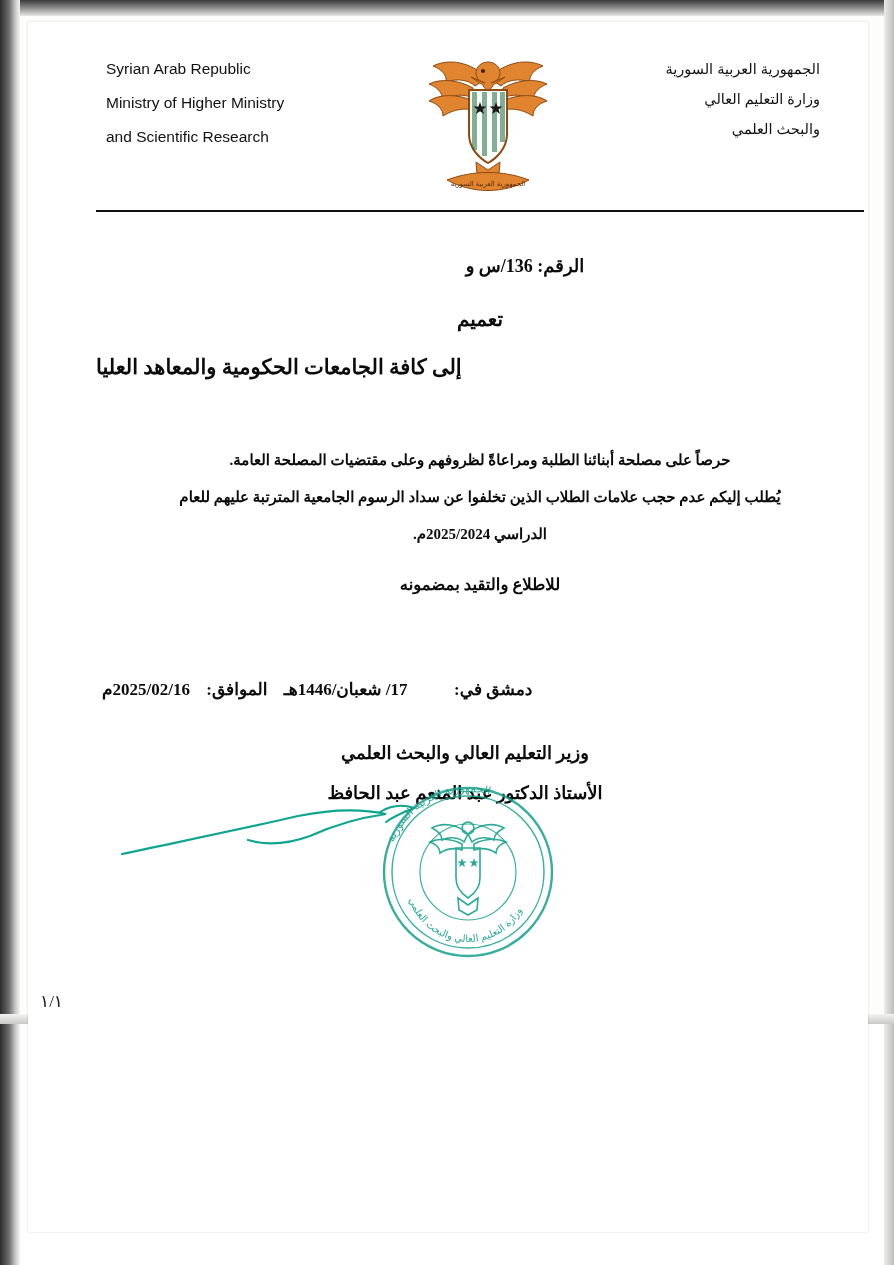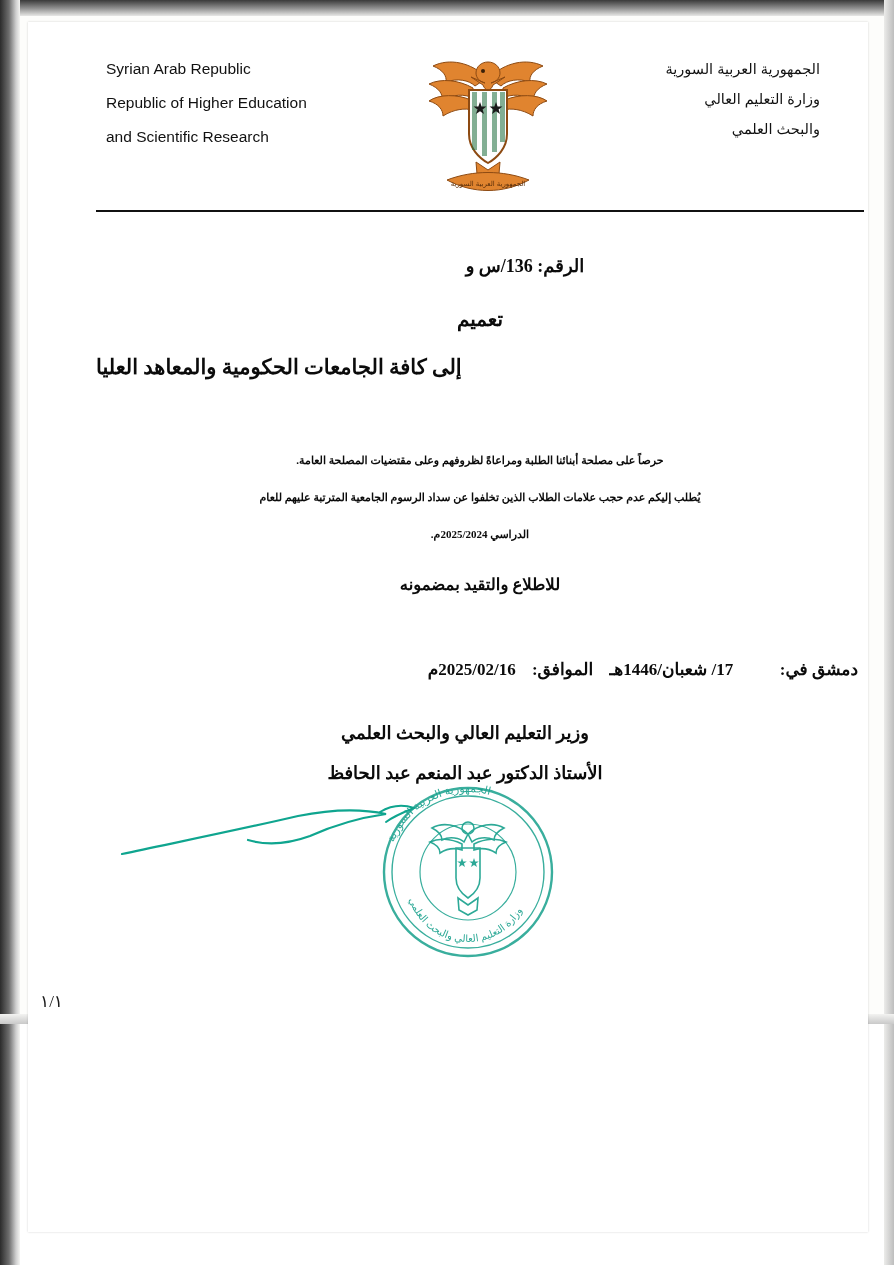--- a/index.html
+++ b/index.html
@@ -147,39 +147,39 @@
   .subtitle {
     margin-top: 24px;
     text-align: left;
     font-size: 21px;
     font-weight: 700;
   }
 
   .para {
     margin-top: 62px;
     text-align: center;
-    font-size: 11px;
+    font-size: 15px;
     line-height: 37px;
     font-weight: 600;
     padding: 0 30px;
   }
   .para .l {
     display: block;
   }
 
   .note {
     margin-top: 22px;
     text-align: center;
     font-size: 16.5px;
     font-weight: 600;
   }
 
   .date-line {
-    margin-top: 64px;
-    text-align: right;
+    margin-top: 84px;
+    text-align: left;
     font-size: 17px;
     font-weight: 700;
     direction: rtl;
   }
   .date-line .seg {
     display: inline-block;
     padding: 0 6px;
   }
   .date-line .gap {
     display: inline-block;
@@ -239,21 +239,21 @@
   <div class="scan-edge-left"></div>
   <div class="scan-edge-right"></div>
   <div class="scan-edge-bottom"></div>
 
   <div class="sheet">
 
     <div class="letterhead">
 
       <div class="lh-left">
         <div>Syrian Arab Republic</div>
-        <div>Republic of Higher Education</div>
+        <div>Ministry of Higher Ministry</div>
         <div>and Scientific Research</div>
       </div>
 
       <div class="emblem">
         <svg viewBox="0 0 150 150" width="150" height="150" aria-hidden="true">
 
           <g fill="#e0842f" stroke="#8d4a12" stroke-width="1">
             <path d="M74 34 C58 18 36 14 20 22 C30 26 34 32 33 38 C44 34 56 36 62 42 Z"></path>
             <path d="M76 34 C92 18 114 14 130 22 C120 26 116 32 117 38 C106 34 94 36 88 42 Z"></path>
             <path d="M60 44 C46 36 28 34 16 40 C26 44 30 50 29 56 C40 50 52 50 60 54 Z"></path>

